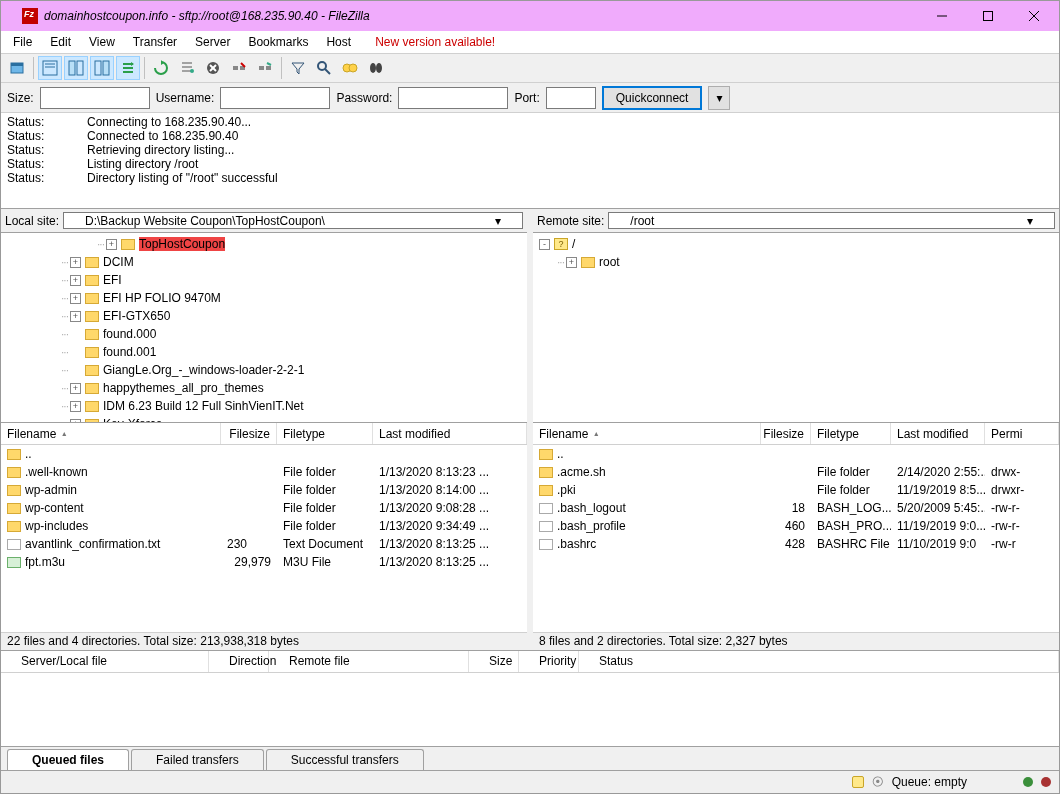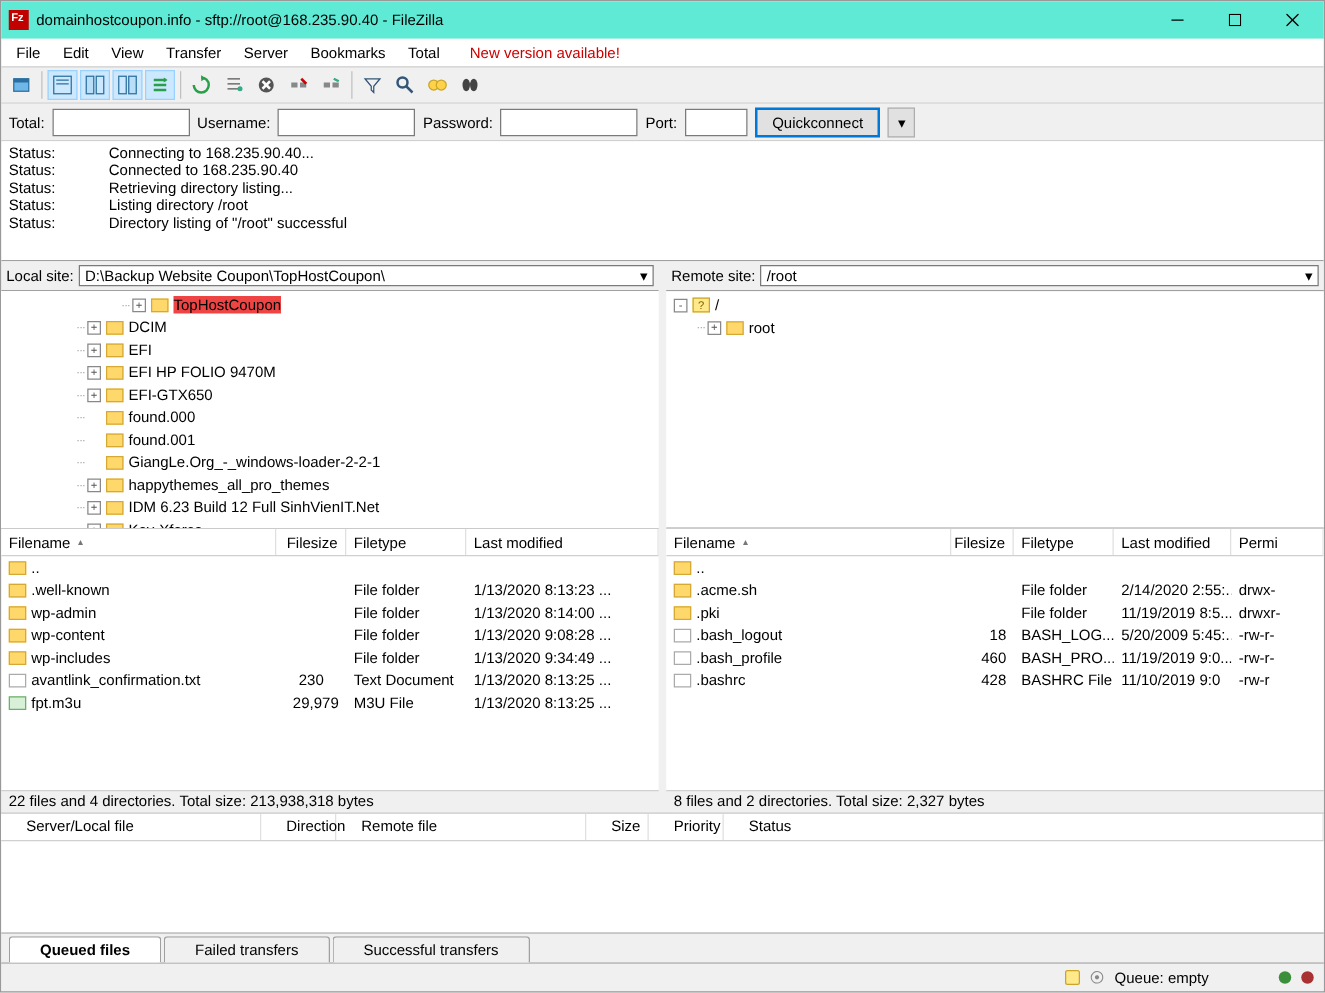--- a/index.html
+++ b/index.html
@@ -1,19 +1,19 @@
 <!DOCTYPE html>
 <html><head>
 <meta charset="utf-8">
 <style>
 * { box-sizing: border-box; margin: 0; padding: 0; font-family: "Segoe UI", Tahoma, sans-serif; font-size: 12px; }
 body { background: #f0f0f0; width: 1060px; height: 794px; overflow: hidden; display: flex; flex-direction: column; border: 1px solid #999; }
 
 
-.titlebar { height: 30px; background: #5eead4; display: flex; align-items: center; padding: 0 2px 0 6px; }
+.titlebar { height: 30px; background: #f0abfc; display: flex; align-items: center; padding: 0 2px 0 21px; font-style: italic; }
 .titlebar .appicon { width: 16px; height: 16px; background: #c20000; position: relative; margin-right: 6px; }
 .titlebar .appicon::after { content: "Fz"; color: #fff; font-size: 9px; font-weight: bold; position: absolute; left: 2px; top: 1px; }
 .titlebar .title { flex: 1; color: #000; }
 .titlebar .winbtn { width: 46px; height: 30px; display: flex; align-items: center; justify-content: center; }
 .titlebar .winbtn svg { stroke: #000; fill: none; }
 
 
 .menubar { height: 22px; background: #fff; display: flex; align-items: center; padding: 0 4px; gap: 2px; }
 .menubar .item { padding: 2px 8px; cursor: default; }
 .menubar .newver { color: #c00; margin-left: 6px; }
@@ -37,21 +37,21 @@
 .logarea .lbl { width: 80px; }
 .logarea .msg { }
 
 
 .panes { flex: 1; display: flex; border-bottom: 1px solid #a0a0a0; min-height: 0; }
 .pane { flex: 1; display: flex; flex-direction: column; min-width: 0; }
 .vsplit { width: 6px; background: #f0f0f0; cursor: col-resize; }
 
 .pathbar { height: 24px; background: #f0f0f0; border-bottom: 1px solid #a0a0a0; display: flex; align-items: center; padding: 0 4px; gap: 4px; }
 .pathbar label { white-space: nowrap; }
-.pathbar select, .pathbar .combo { flex: 1; height: 17px; border: 1px solid #7a7a7a; background: #fff; padding: 0 4px; display:flex; align-items:center; }
+.pathbar select, .pathbar .combo { flex: 1; height: 17px; border: 1px solid #7a7a7a; background: #fff; padding: 0 21px; display:flex; align-items:center; }
 .pathbar .combo .arrow { margin-left: auto; }
 
 .tree { flex: 0 0 190px; background: #fff; border-bottom: 1px solid #a0a0a0; overflow-y: scroll; overflow-x: hidden; padding: 2px 0; }
 .tree .node { display: flex; align-items: center; height: 18px; white-space: nowrap; }
 .tree .exp { width: 11px; height: 11px; border: 1px solid #888; font-size: 9px; line-height: 9px; text-align: center; margin-right: 4px; color: #555; }
 .tree .exp.blank { border: none; }
 .tree .folder { width: 14px; height: 11px; background: #ffd86b; border: 1px solid #d6a935; margin-right: 4px; }
 .tree .qmark { width: 14px; height: 12px; background: #ffe98a; border: 1px solid #c9a528; margin-right: 4px; font-size: 9px; text-align: center; line-height: 10px; color: #7a5e00; }
 .tree .sel { background: #ef4444; }
 .tree .dots { color: #aaa; margin-right: 2px; font-size: 10px; letter-spacing: -1px; }
@@ -111,21 +111,21 @@
     </div>
 </div>
 
 <div class="menubar">
   <div class="item">File</div>
   <div class="item">Edit</div>
   <div class="item">View</div>
   <div class="item">Transfer</div>
   <div class="item">Server</div>
   <div class="item">Bookmarks</div>
-  <div class="item">Total</div>
+  <div class="item">Host</div>
   <div class="item newver">New version available!</div>
 </div>
 
 <div class="toolbar">
   <div class="tb">
       <svg width="16" height="16">
         <rect x="2" y="3" width="12" height="10" fill="#6fb7e8" stroke="#2a6fa0"></rect>
         <rect x="2" y="3" width="12" height="3" fill="#2a6fa0"></rect>
       </svg>
     </div>
@@ -211,21 +211,21 @@
     </div>
   <div class="tb">
       <svg width="16" height="16">
         <ellipse cx="5" cy="8" rx="3" ry="5" fill="#444"></ellipse>
         <ellipse cx="11" cy="8" rx="3" ry="5" fill="#444"></ellipse>
       </svg>
     </div>
 </div>
 
 <div class="quickbar">
-  <label>Total:</label>
+  <label>Size:</label>
   <input style="width: 110px;">
   <label>Username:</label>
   <input style="width: 110px;">
   <label>Password:</label>
   <input type="password" style="width: 110px;">
   <label>Port:</label>
   <input style="width: 50px;">
   <button class="qcbtn">Quickconnect</button>
   <div class="qcdrop">▾</div>
 </div>
@@ -366,21 +366,21 @@
             <div class="cell" style="width:130px">1/13/2020 9:08:28 ...</div>
           </div>
           <div class="row">
             <div class="cell" style="width:220px"><span class="icon folder"></span>wp-includes</div>
             <div class="cell right" style="width:56px;text-align:right"></div>
             <div class="cell" style="width:96px">File folder</div>
             <div class="cell" style="width:130px">1/13/2020 9:34:49 ...</div>
           </div>
           <div class="row">
             <div class="cell" style="width:220px"><span class="icon file"></span>avantlink_confirmation.txt</div>
-            <div class="cell right" style="width:56px;text-align:center">230</div>
+            <div class="cell right" style="width:56px;text-align:left">230</div>
             <div class="cell" style="width:96px">Text Document</div>
             <div class="cell" style="width:130px">1/13/2020 8:13:25 ...</div>
           </div>
           <div class="row">
             <div class="cell" style="width:220px"><span class="icon m3u"></span>fpt.m3u</div>
             <div class="cell right" style="width:56px;text-align:right">29,979</div>
             <div class="cell" style="width:96px">M3U File</div>
             <div class="cell" style="width:130px">1/13/2020 8:13:25 ...</div>
           </div>
         </div>

